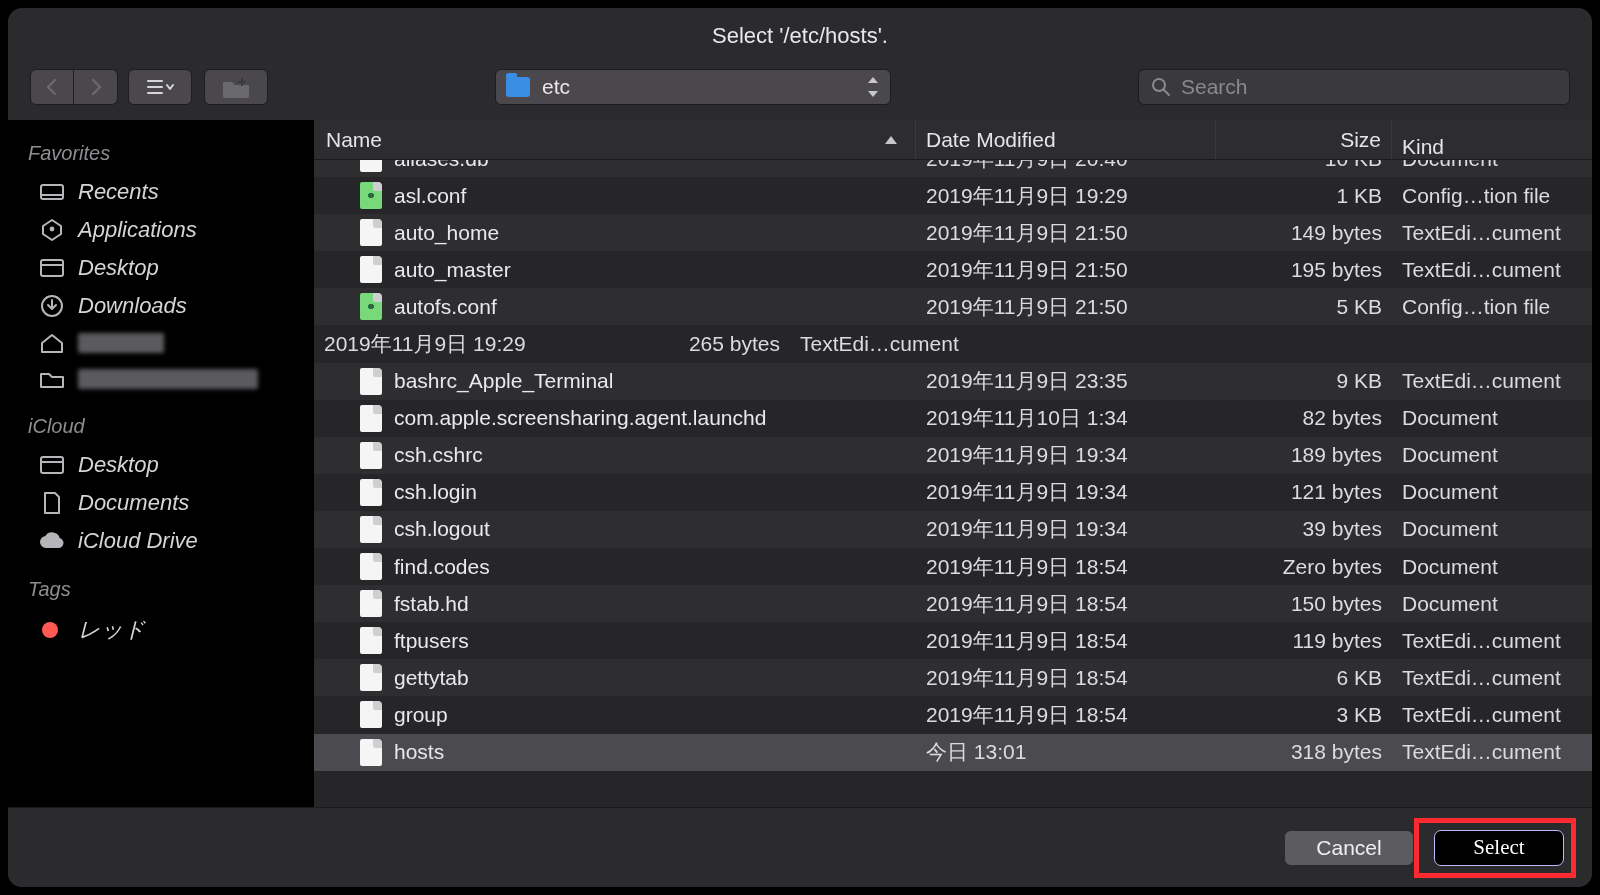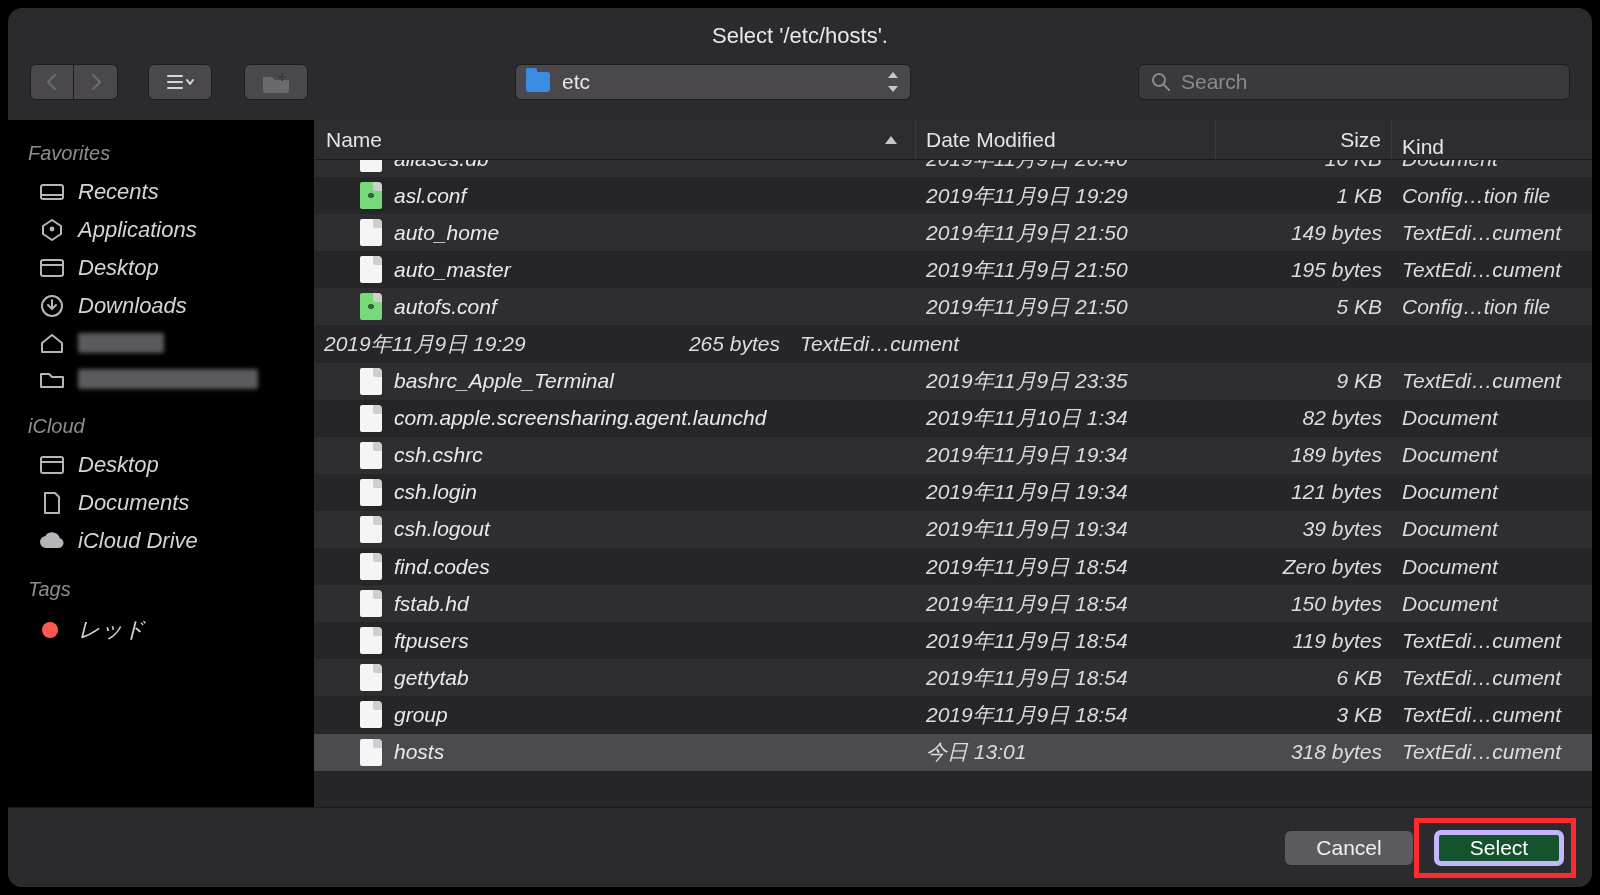--- a/index.html
+++ b/index.html
@@ -7,21 +7,21 @@
 
   .window {
     position: absolute; left: 8px; top: 8px; right: 8px; bottom: 8px;
     background: #2b2a2c; border-radius: 14px; overflow: hidden;
     box-shadow: 0 0 0 1px #000;
     display: flex; flex-direction: column;
   }
 
   .titlebar { height:56px; display:flex; align-items:center; justify-content:center; color:#e9e7ea; font-size:22px; }
 
-  .toolbar { height:56px; display:flex; padding:0 22px 10px 22px; gap:20px; }
+  .toolbar { height:56px; display:flex; align-items:center; padding:0 22px 10px 22px; gap:0; }
   .tbtn { background:#4a484c; border:1px solid #1d1c1e; border-radius:6px; height:36px; display:flex; align-items:center; justify-content:center; color:#bdbcc0; }
   .tbtn.disabled { color:#6a696d; }
   .navgrp { display:flex; }
   .navgrp .tbtn { width:44px; border-radius:0; }
   .navgrp .tbtn:first-child { border-radius:6px 0 0 6px; }
   .navgrp .tbtn:last-child { border-radius:0 6px 6px 0; border-left:none; }
   .viewbtn { width:64px; margin-left:10px; }
   .newf { width:64px; margin-left:12px; }
 
   .spacer { flex:1; }
@@ -49,39 +49,39 @@
   .main { flex:1; background:#262527; display:flex; flex-direction:column; min-width:0; }
   .colhead { height:40px; background:#2d2c2e; border-bottom:1px solid #1a191b; display:flex; align-items:center; color:#e5e4e8; font-size:21px;justify-content:flex-end; }
   .col { padding:0 10px; display:flex; align-items:center; height:100%; border-right:1px solid #3a393c; }
   .col.name { flex:1; padding-left:12px; }
   .col.date { width:300px; }
   .col.size { width:176px; justify-content:flex-end; }
   .col.kind { width:200px; border-right:none;margin-top:15px; }
   .sort-caret { width:0; height:0; border-left:6px solid transparent; border-right:6px solid transparent; border-bottom:8px solid #c7c6ca; margin-left:auto; margin-right:8px; }
 
   .list { flex:1; overflow:hidden; position:relative; }
-  .row { height:37.1px; display:flex; align-items:flex-end; font-size:21px; color:#e9e8ec;font-style:italic; }
+  .row { height:37.1px; display:flex; align-items:flex-end; font-size:21px; color:#e9e8ec; }
   .row.alt { background:#2e2d30; }
   .row.sel { background:#4b4a4e; }
   .row.partial { margin-top:-20px; }
   .c { padding:0 10px; display:flex; align-items:center; height:100%; }
   .c.name { flex:1; padding-left:46px; gap:12px; }
   .c.date { width:300px; color:#dcdbdf; }
   .c.size { width:176px; justify-content:flex-end; color:#dcdbdf; }
   .c.kind { width:200px; color:#dcdbdf; white-space:nowrap; overflow:hidden; }
 
   .filei { width:22px; height:27px; position:relative; background:#f5f5f5; border-radius:2px 5px 2px 2px; flex:0 0 22px; }
   .filei::after { content:""; position:absolute; top:0; right:0; width:9px; height:9px; background:#cfcfd2; border-radius:0 4px 0 2px; }
   .filei.conf { background:#78d97b; }
   .filei.conf::before { content:""; position:absolute; inset:4px; background:radial-gradient(circle at 50% 50%, #2a6a3e 3px, transparent 3px); }
 
   .footer { height:80px; background:#2b2a2d; border-top:1px solid #1a191b; display:flex; align-items:center; justify-content:flex-end; padding:0 28px; gap:20px; position:relative;}
   .btn { height:36px; min-width:130px; padding:0 24px; border-radius:7px; font-size:21px; display:flex; align-items:center; justify-content:center; }
   .btn.cancel { background:#5c5b5f; color:#efeef2; border:1px solid #2a292b; }
-  .btn.primary { background:#14532d; color:#fff; border:5px solid #c4b5fd; }
+  .btn.primary { background:#000000; color:#fff; border:1px solid #c4b5fd;font-family:Liberation Serif, serif; }
   .hl2 { border:5px solid #ff2a2f; position:absolute; pointer-events:none; right:16px; top:10px; width:162px; height:60px; }
 
   svg { display:block; }
 </style>
 </head>
 <body>
 
 <div class="window">
 
   <div class="titlebar">Select '/etc/hosts'.</div>

